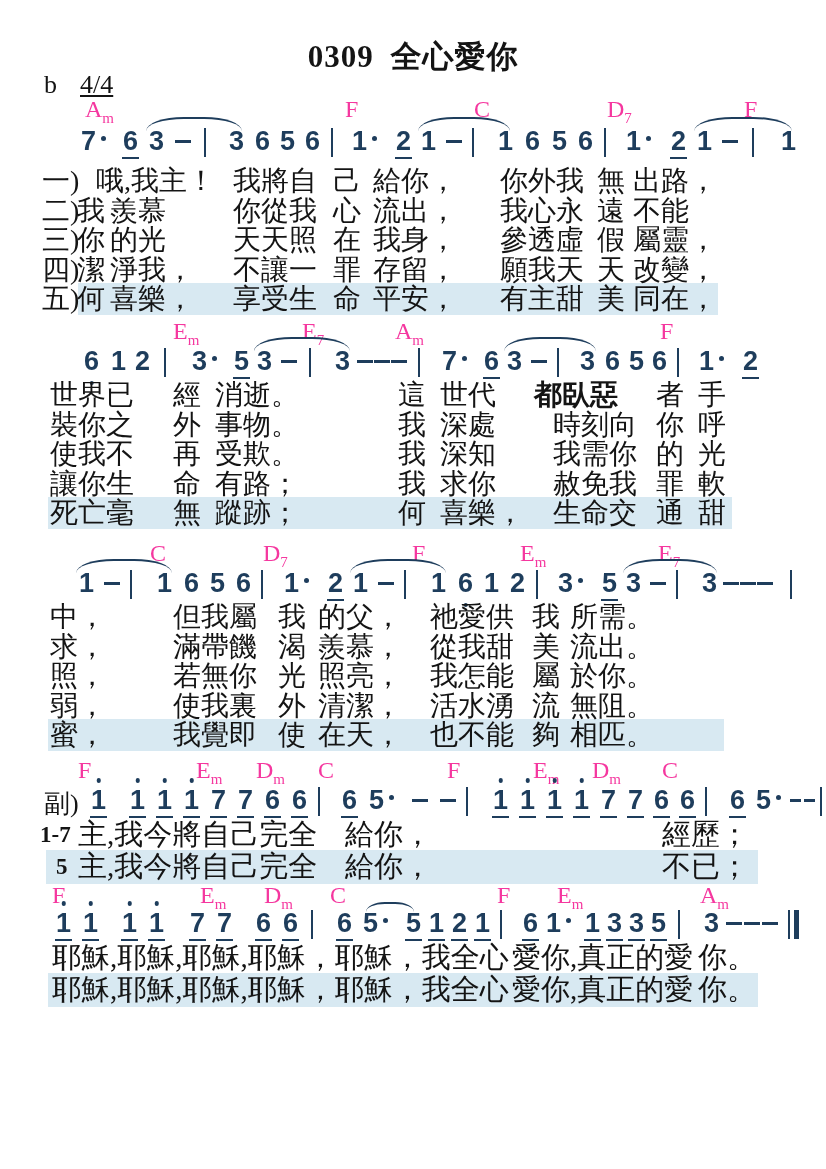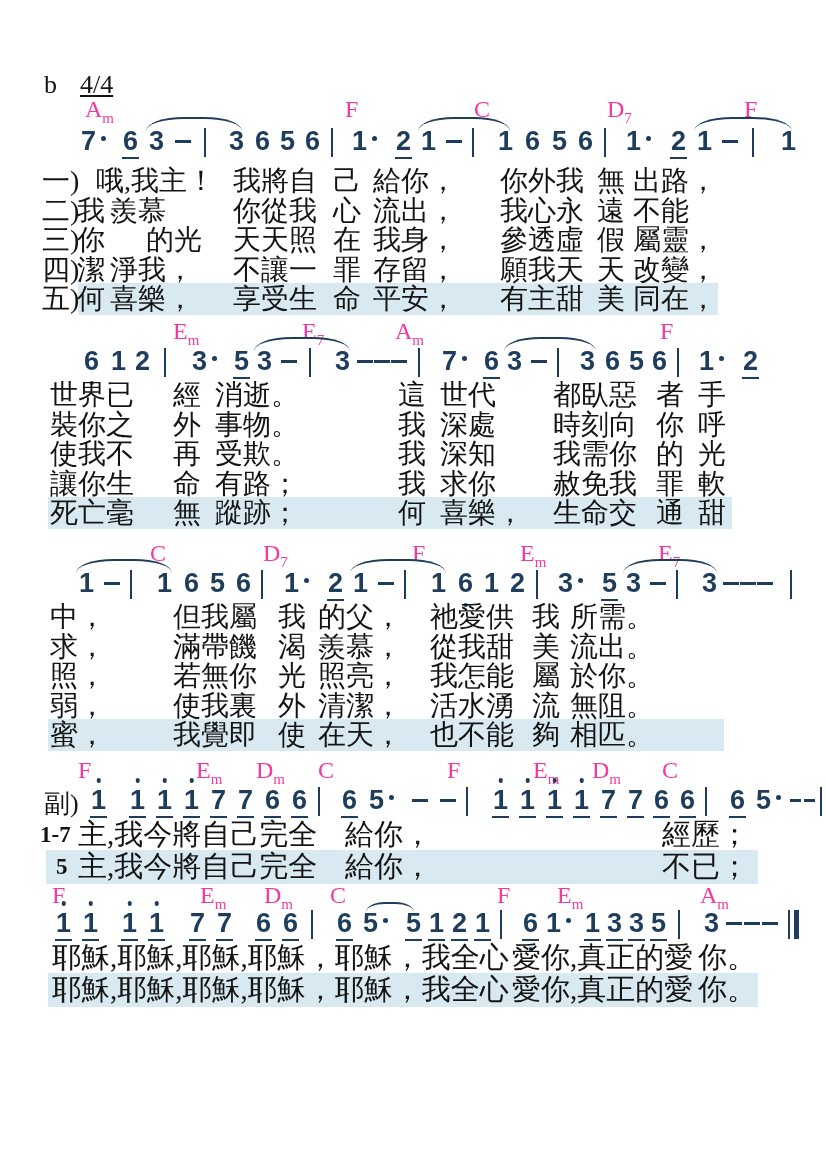--- a/index.html
+++ b/index.html
@@ -53,20 +53,21 @@
     position:absolute;top:0;font-size:28px;line-height:30px;white-space:pre;z-index:1;
   }
   .lyr .pfx.bold{font-weight:700;font-size:23px;line-height:32px;}
   .big .seg{font-size:29px;}
   .hlband{position:absolute;background:var(--hl);z-index:0;}
 </style>
 </head>
 <body>
 
 <div class="page">
+  <div class="title">0309 全心愛你</div>
   <div class="meta">
     <span class="key">b</span>
     <span class="time">4/4</span>
   </div>
   <div id="systems">
       <div class="system" style="top: 96px;">
         <div class="chordrow">
           <span class="chord" style="left: 85px;"><span>A</span><sub>m</sub></span>
           <span class="chord" style="left: 345px;"><span>F</span></span>
           <span class="chord" style="left: 474px;"><span>C</span></span>
@@ -121,21 +122,21 @@
           <span class="seg" style="left: 233px;">你從我</span>
           <span class="seg" style="left: 333px;">心</span>
           <span class="seg" style="left: 373px;">流出，</span>
           <span class="seg" style="left: 500px;">我心永</span>
           <span class="seg" style="left: 597px;">遠</span>
           <span class="seg" style="left: 633px;">不能</span>
         </div>
         <div class="lyr" style="top: 129px; height: 29.5px;">
           <span class="pfx" style="left: 42px;">三)</span>
           <span class="seg" style="left: 77px;">你</span>
-          <span class="seg" style="left: 110px; margin-left: 36px;">的光</span>
+          <span class="seg" style="left: 110px;">的光</span>
           <span class="seg" style="left: 233px;">天天照</span>
           <span class="seg" style="left: 333px;">在</span>
           <span class="seg" style="left: 373px;">我身，</span>
           <span class="seg" style="left: 500px;">參透虛</span>
           <span class="seg" style="left: 597px;">假</span>
           <span class="seg" style="left: 633px;">屬靈，</span>
         </div>
         <div class="lyr" style="top: 158.5px; height: 29.5px;">
           <span class="pfx" style="left: 42px;">四)</span>
           <span class="seg" style="left: 77px;">潔</span>
@@ -196,21 +197,21 @@
           <div class="tok" style="left: 742px;"><span class="digit ul">2</span></div>
           <div class="tie" style="left: 254px; width: 96px;"></div>
           <div class="tie" style="left: 504px; width: 92px;"></div>
         </div>
         <div class="lyr" style="top: 62px; height: 29.5px;">
           <span class="seg" style="left: 50px;">世界已</span>
           <span class="seg" style="left: 173px;">經</span>
           <span class="seg" style="left: 215px;">消逝。</span>
           <span class="seg" style="left: 398px;">這</span>
           <span class="seg" style="left: 440px;">世代</span>
-          <span class="seg" style="left: 553px;">都臥惡</span>
+          <span class="seg" style="left: 534px; font-weight: bold;">都臥惡</span>
           <span class="seg" style="left: 656px;">者</span>
           <span class="seg" style="left: 698px;">手</span>
         </div>
         <div class="lyr" style="top: 91.5px; height: 29.5px;">
           <span class="seg" style="left: 50px;">裝你之</span>
           <span class="seg" style="left: 173px;">外</span>
           <span class="seg" style="left: 215px;">事物。</span>
           <span class="seg" style="left: 398px;">我</span>
           <span class="seg" style="left: 440px;">深處</span>
           <span class="seg" style="left: 553px;">時刻向</span>

